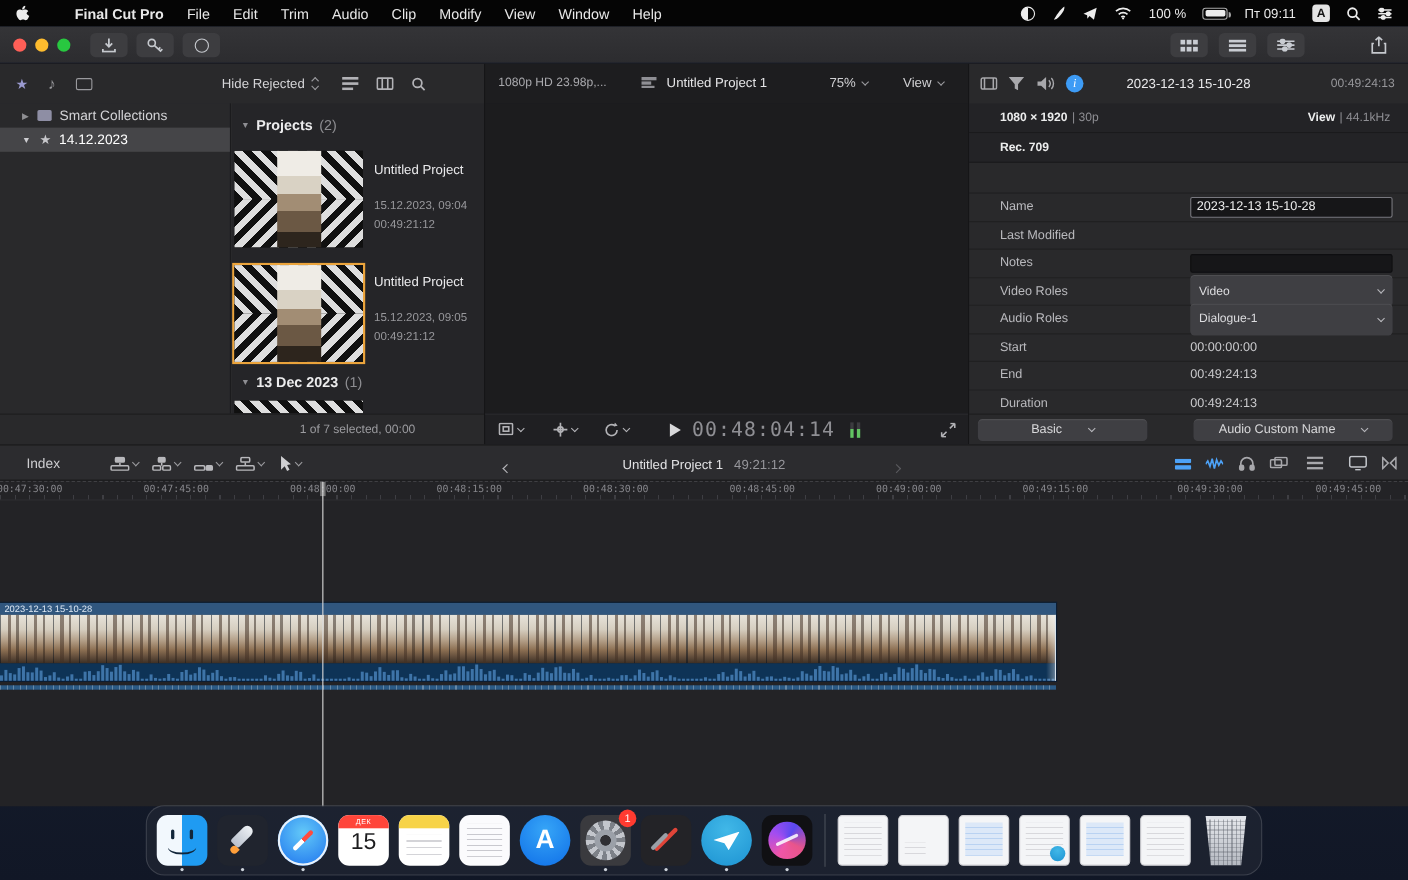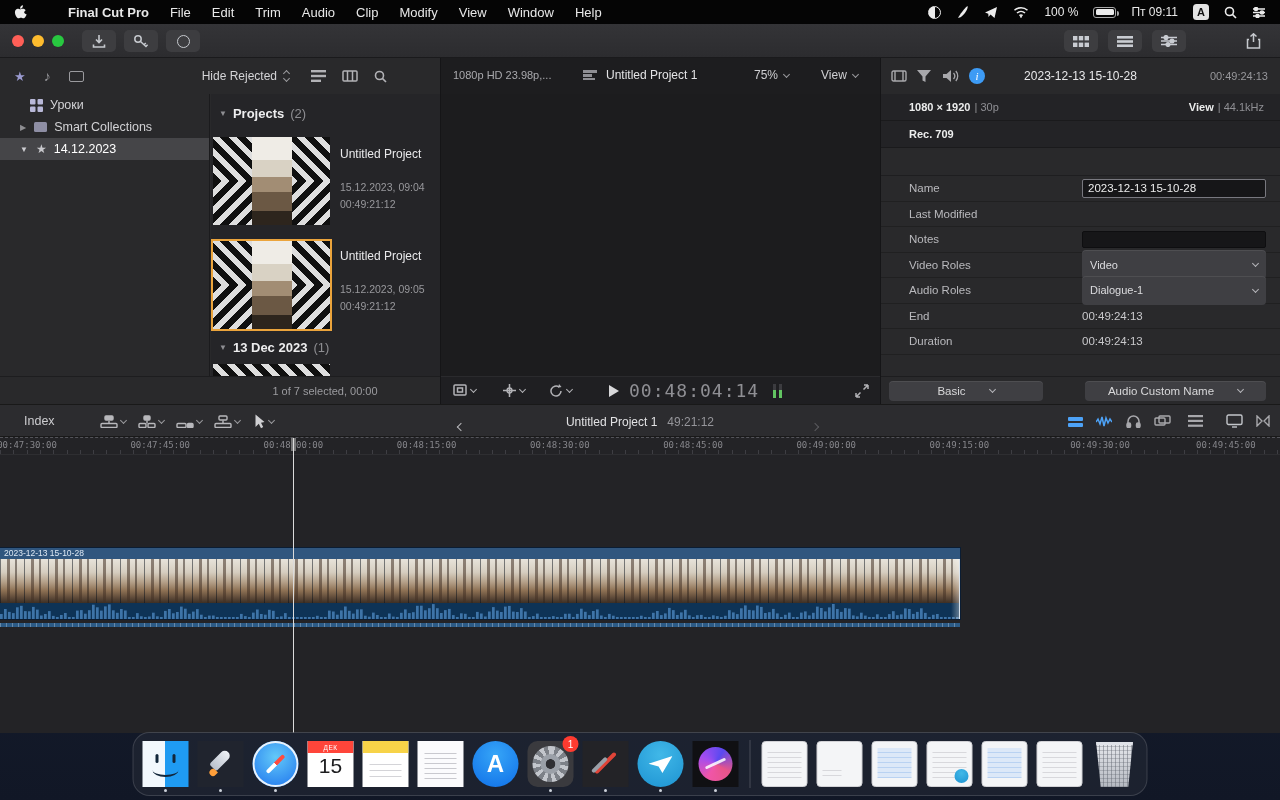--- a/index.html
+++ b/index.html
@@ -129,21 +129,21 @@
   .playhead { position:absolute; left:293px; top:0; bottom:0; width:1px; background:#dadada; z-index:5; }
   .playhead::before { content:''; position:absolute; top:0; left:-2px; width:5px; height:13px; background:rgba(220,220,220,.45); }
 
   
   .dock { position:absolute; left:50%; bottom:4px; transform:translateX(-50%); height:64px;
           background:rgba(36,41,53,.62); border:1px solid rgba(255,255,255,.14); border-radius:17px;
           display:flex; align-items:center; padding:0 8px; gap:7px; z-index:70; }
   .dock-item { position:relative; width:48px; height:56px; display:flex; align-items:center; justify-content:center; }
   .dock-dot { position:absolute; bottom:0px; left:50%; transform:translateX(-50%); width:3px; height:3px; border-radius:50%; background:#cdd2da; }
   .dock-sep { width:1px; height:48px; background:rgba(255,255,255,.2); margin:0 3px; }
-  .dicon { position:relative; width:46px; height:46px; border-radius:0; overflow:visible; }
+  .dicon { position:relative; width:46px; height:46px; border-radius:10px; overflow:visible; }
   .dock-badge { position:absolute; top:-5px; right:-5px; min-width:16px; height:16px; border-radius:8px; background:#ff3b30;
                 color:#fff; font-size:10px; display:flex; align-items:center; justify-content:center; padding:0 4px; z-index:2; }
   .di-finder { background:linear-gradient(90deg,#f2f8fd 0 49%,#1f9bf2 49% 100%); }
   .di-finder::before { content:''; position:absolute; top:13px; left:13px; width:3px; height:9px; background:#12263a; border-radius:2px; box-shadow:17px 0 0 #12263a; }
   .di-finder::after { content:''; position:absolute; left:10px; top:22px; width:26px; height:12px; border-bottom:2.5px solid #12263a; border-radius:50%; }
   .di-rocket { background:#20242e; }
   .di-rocket::before { content:''; position:absolute; left:18px; top:8px; width:10px; height:22px; background:linear-gradient(#eef1f5,#b9c0cc); border-radius:6px 6px 3px 3px; transform:rotate(45deg); }
   .di-rocket::after { content:''; position:absolute; left:12px; top:28px; width:7px; height:7px; background:#ff9f3a; border-radius:50% 0 50% 50%; transform:rotate(45deg); }
   .di-safari { background:radial-gradient(circle at 50% 35%,#63c9f8,#1b70ee); border-radius:50%; box-shadow:inset 0 0 0 2px #e9f2fb; }
   .di-safari::before { content:''; position:absolute; left:11px; top:21px; width:24px; height:4px; border-radius:2px;
@@ -339,29 +339,20 @@
       <span style="margin-left:16px;">
           <svg width="13" height="13" viewBox="0 0 13 13" fill="none" stroke="#b2b2b6" stroke-width="1.6">
             <circle cx="5.5" cy="5.5" r="4"></circle>
             <path d="M8.6 8.6 L12 12"></path>
           </svg>
         </span>
     </div>
 
     <div class="sidebar">
       <div class="side-row">
-        <svg style="margin-left:30px;" width="13" height="13" viewBox="0 0 13 13" fill="#b8b8d8">
-            <rect x="0" y="0" width="5.5" height="5.5" rx="1"></rect>
-            <rect x="7.5" y="0" width="5.5" height="5.5" rx="1"></rect>
-            <rect x="0" y="7.5" width="5.5" height="5.5" rx="1"></rect>
-            <rect x="7.5" y="7.5" width="5.5" height="5.5" rx="1"></rect>
-          </svg>
-        <span style="margin-left:7px;">Уроки</span>
-      </div>
-      <div class="side-row">
         <span style="margin-left:20px;color:#8e8e92;font-size:8px;">▶</span>
         <span style="margin-left:8px;width:13px;height:10px;background:#8e8ea4;border-radius:1.5px;position:relative;"></span>
         <span style="margin-left:7px;">Smart Collections</span>
       </div>
       <div class="side-row sel">
         <span style="margin-left:20px;color:#cdcdd1;font-size:8px;">▼</span>
         <span style="margin-left:8px;color:#c8c8cc;font-size:12px;">★</span>
         <span style="margin-left:7px;">14.12.2023</span>
       </div>
     </div>
@@ -523,20 +514,24 @@
           </span>
       </div>
       <div class="frow">
         <span class="flabel">Audio Roles</span>
         <span class="fval">
             <span class="fselect">
               <span>Dialogue-1</span>
               <i class="cv down"></i>
             </span>
           </span>
+      </div>
+      <div class="frow">
+        <span class="flabel">Start</span>
+        <span class="fval">00:00:00:00</span>
       </div>
       <div class="frow">
         <span class="flabel">End</span>
         <span class="fval">00:49:24:13</span>
       </div>
       <div class="frow">
         <span class="flabel">Duration</span>
         <span class="fval">00:49:24:13</span>
       </div>
     </div>

